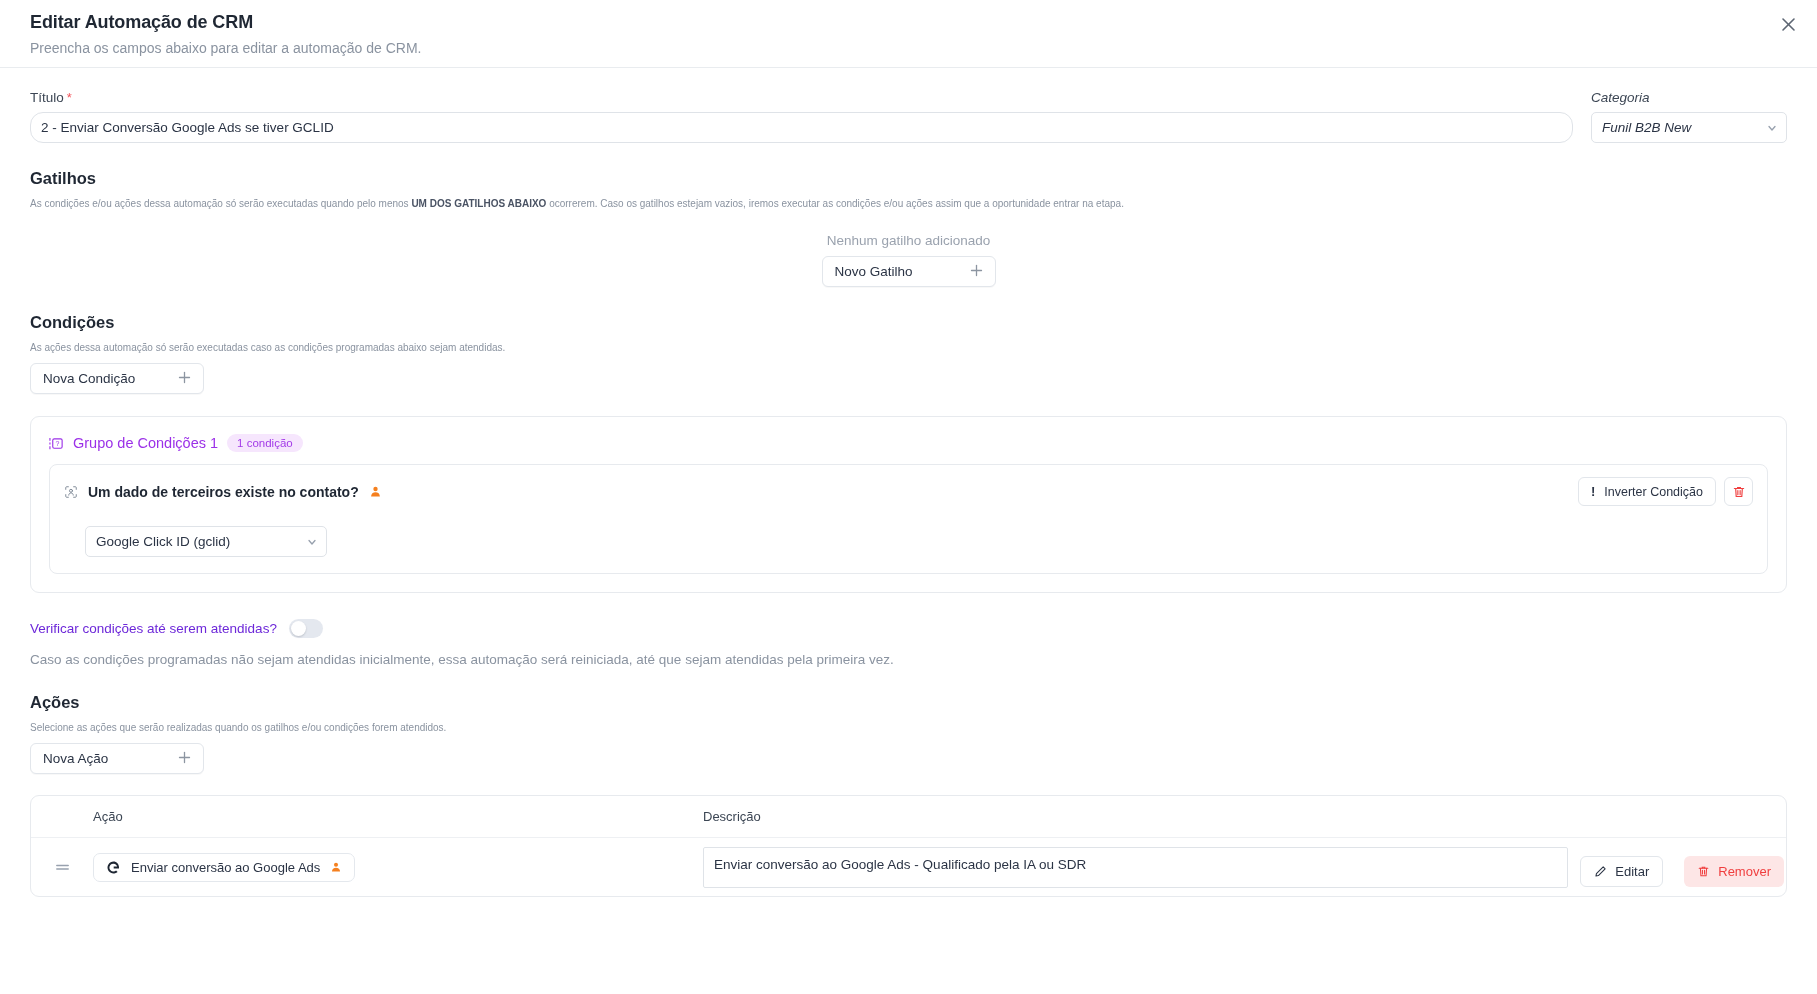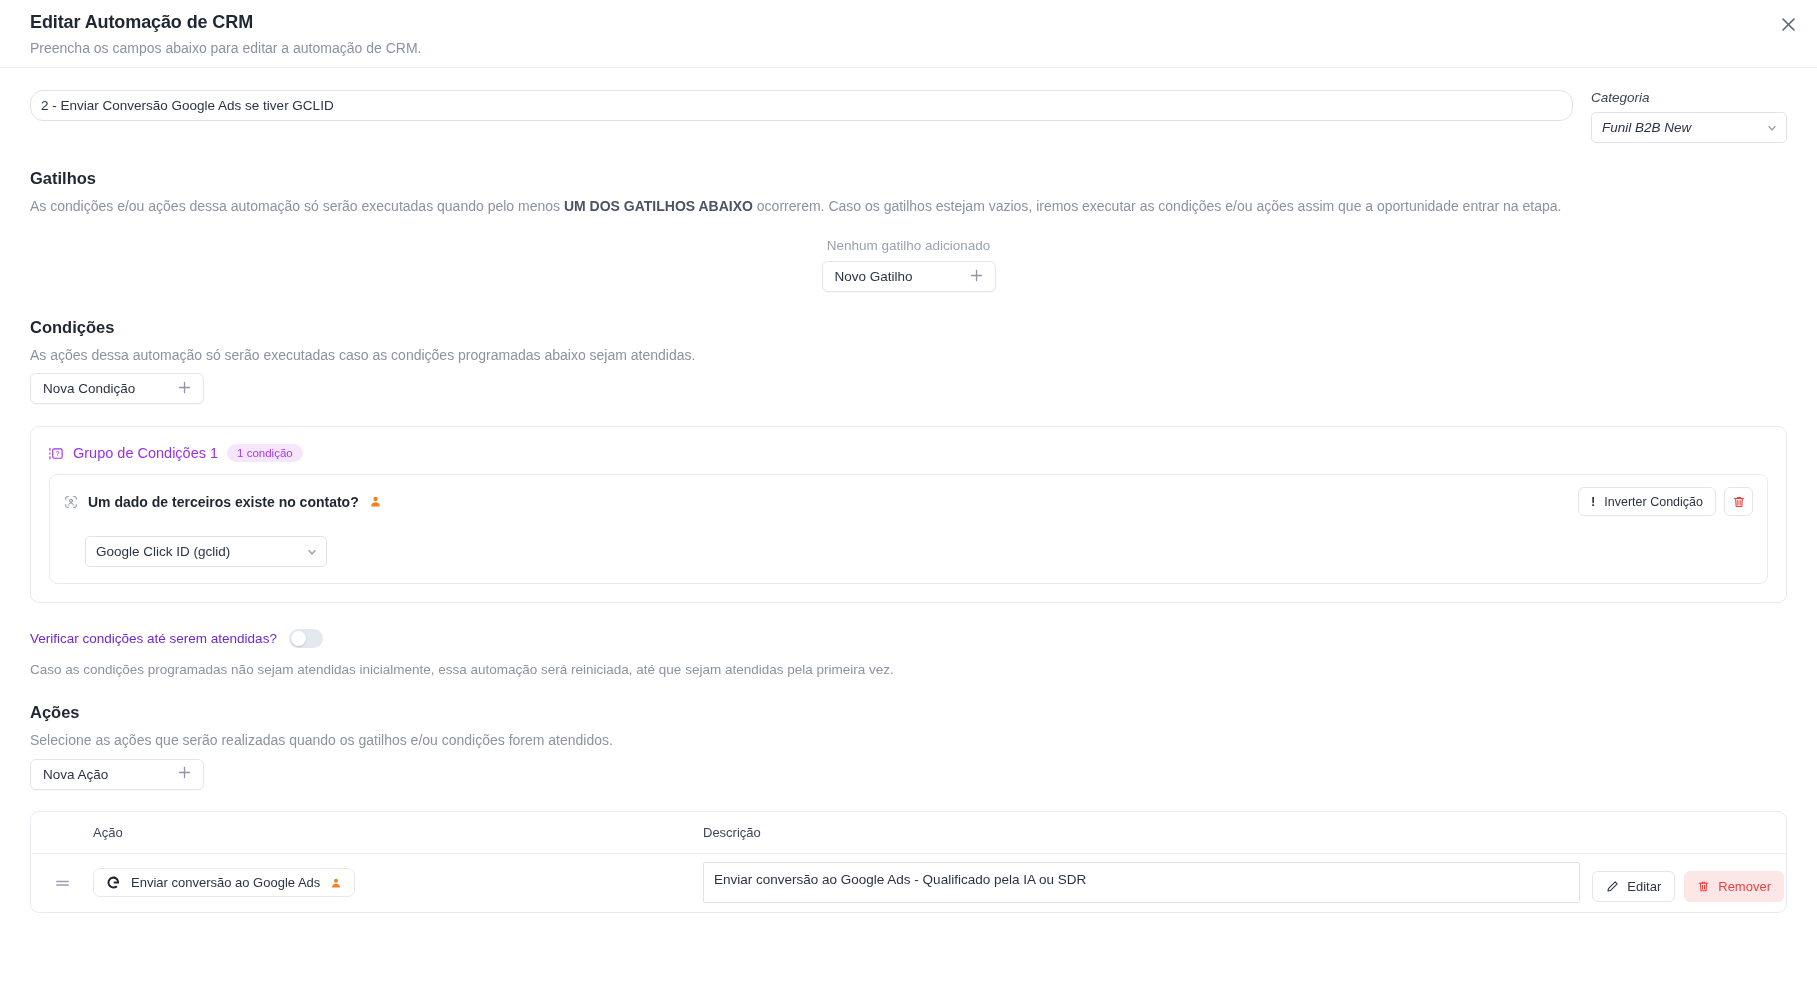--- a/index.html
+++ b/index.html
@@ -92,21 +92,21 @@
   }
 
   
   .section-title {
     font-size: 16.5px;
     font-weight: bold;
     color: #1f2733;
     margin-top: 26px;
   }
   .section-desc {
-    font-size: 14px;
+    font-size: 10px;
     color: #8a93a0;
     margin-top: 9px;
     line-height: 1.3;
   }
   .section-desc b { color: #4a5364; font-weight: bold; }
 
   .empty-note {
     font-size: 13.5px;
     color: #9aa2ae;
     text-align: center;
@@ -260,21 +260,21 @@
     border: 1px solid #dfe3e8;
     border-radius: 2px;
     font-size: 13.5px;
     color: #2b3445;
     padding: 9px 10px;
     resize: none;
     font-family: inherit;
     outline: none;
     overflow: hidden;
   }
-  .cell-btns { display: flex; align-items: center; gap: 9px; flex: 0 0 auto; margin-top: 8px; }
+  .cell-btns { display: flex; align-items: center; gap: 21px; flex: 0 0 auto; margin-top: 8px; }
   .btn-edit {
     height: 31px;
     border: 1px solid #e2e6eb;
     background: #fff;
     border-radius: 6px;
     display: inline-flex; align-items: center; gap: 8px;
     padding: 0 13px;
     font-size: 13px;
     color: #2b3445;
     cursor: pointer;
@@ -307,20 +307,23 @@
         <line x1="2" y1="2" x2="13" y2="13"></line>
           <line x1="13" y1="2" x2="2" y2="13"></line>
       </svg>
     </button>
   </div>
 
   <div class="modal-body">
 
     <div class="row-top">
       <div class="field-title">
+        <label class="flabel">
+          <span>Título</span><span class="req">*</span>
+        </label>
         <input class="input" value="2 - Enviar Conversão Google Ads se tiver GCLID" style="">
       </div>
       <div class="field-cat">
         <label class="flabel">Categoria</label>
         <div class="select-wrap">
           <div class="select-box">
             <span>Funil B2B New</span>
           </div>
           <span class="chev">
             <svg width="12" height="12" viewBox="0 0 12 12" fill="none" stroke="currentColor" stroke-width="1.3" stroke-linecap="round" stroke-linejoin="round">

